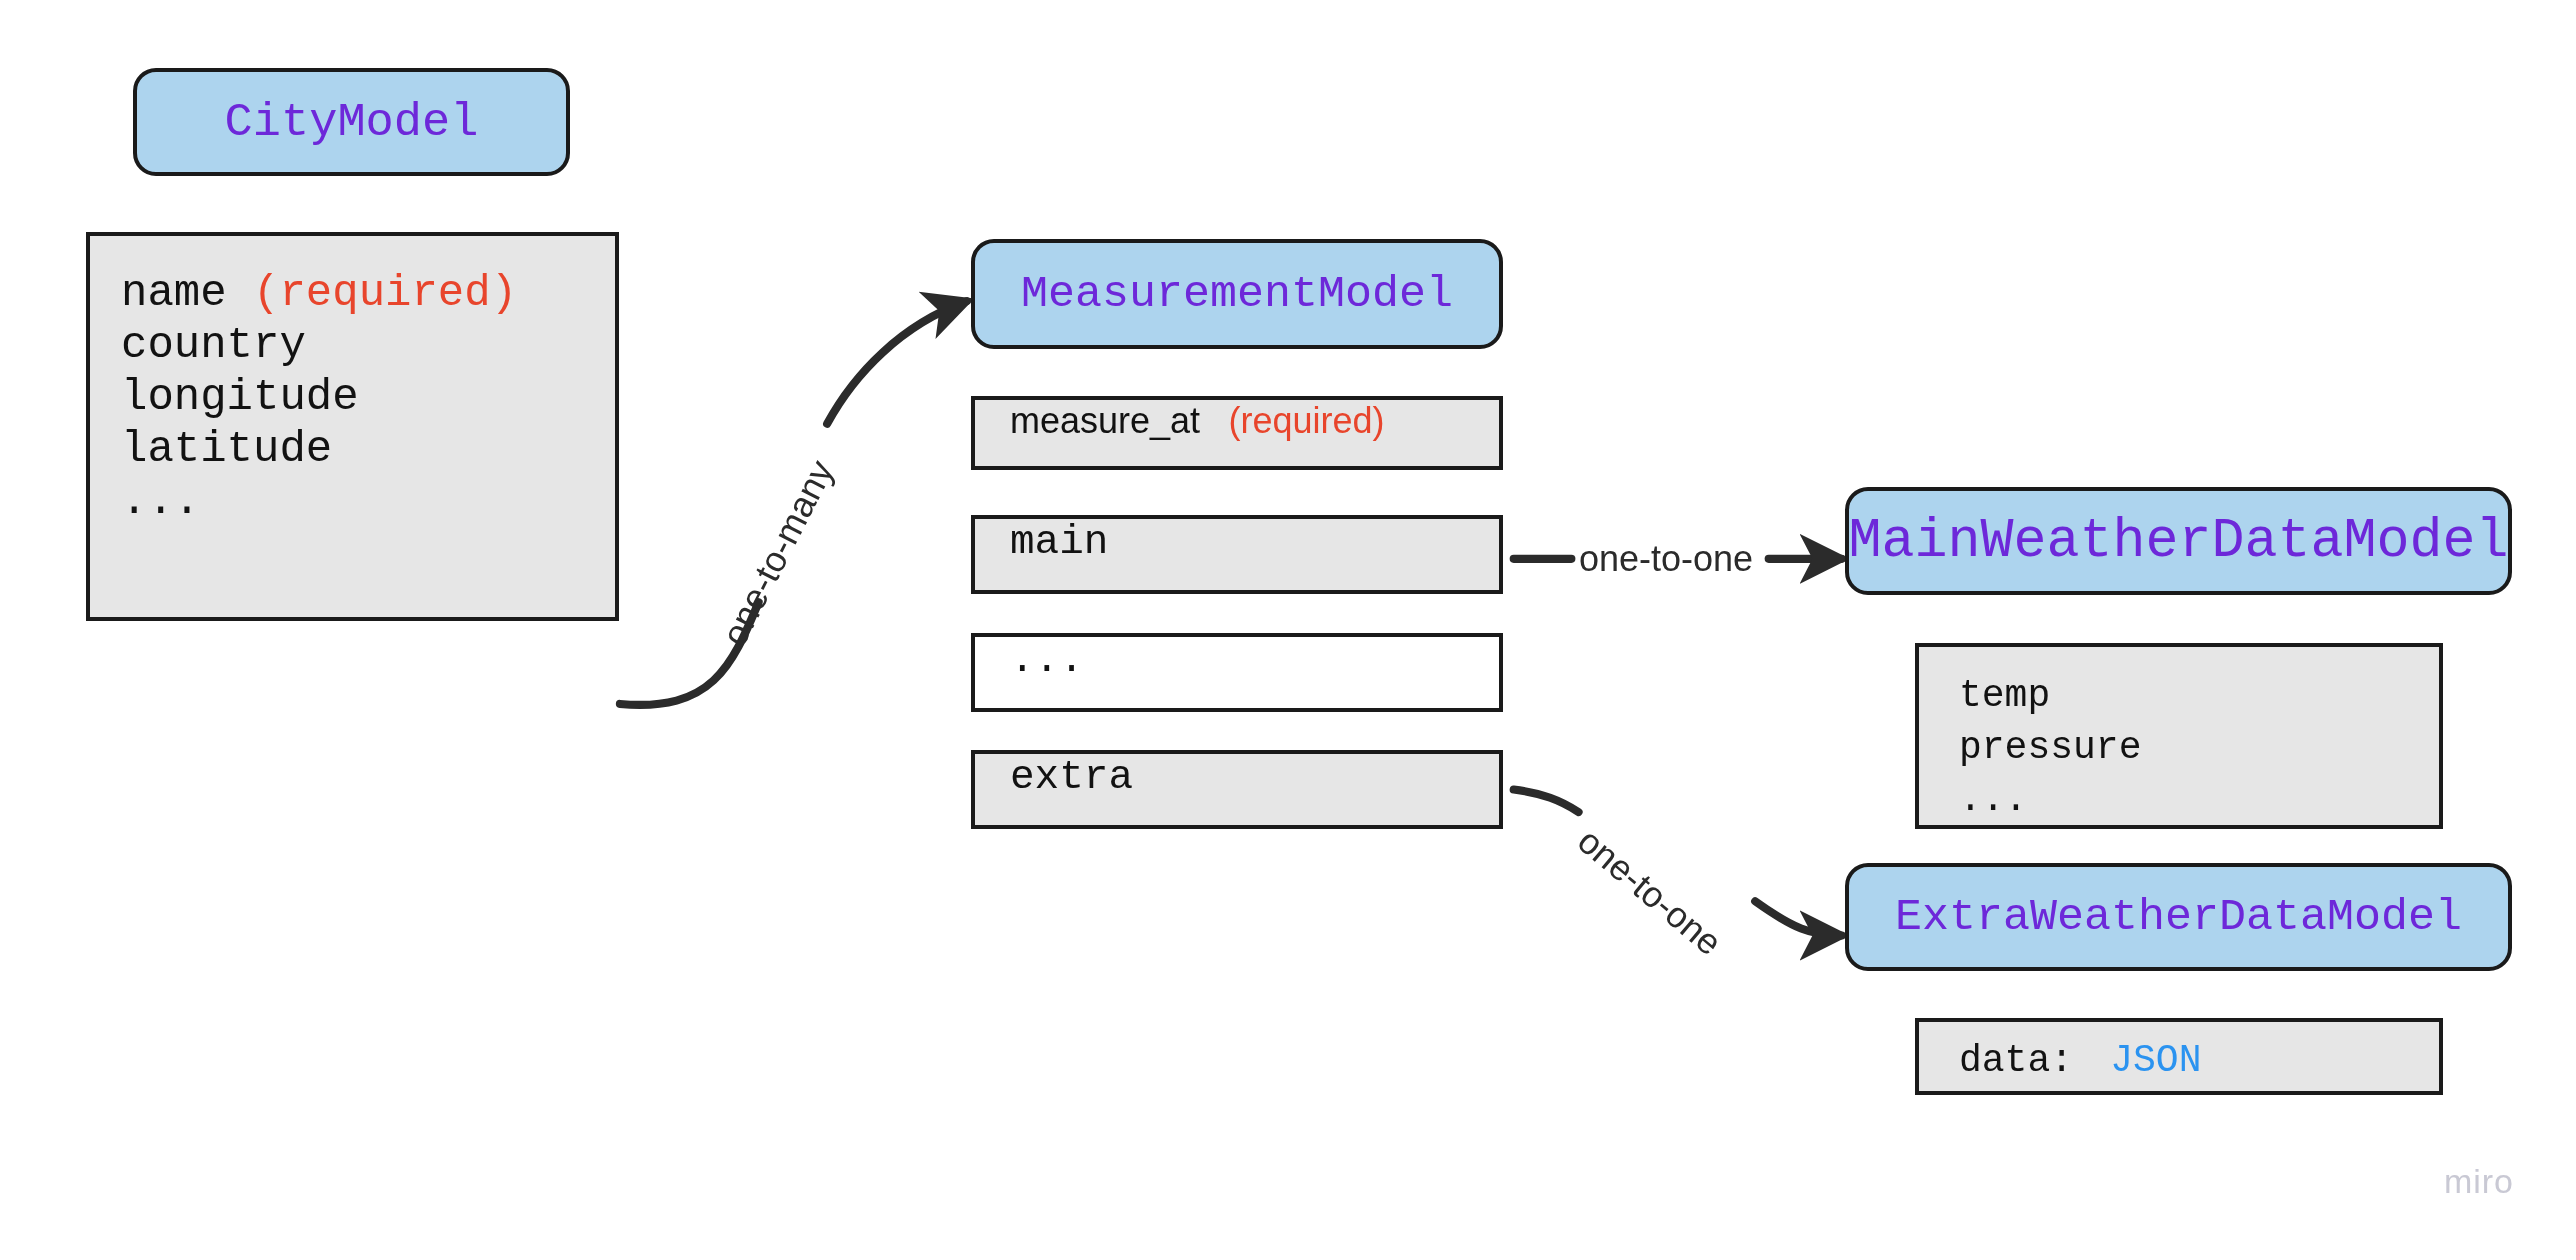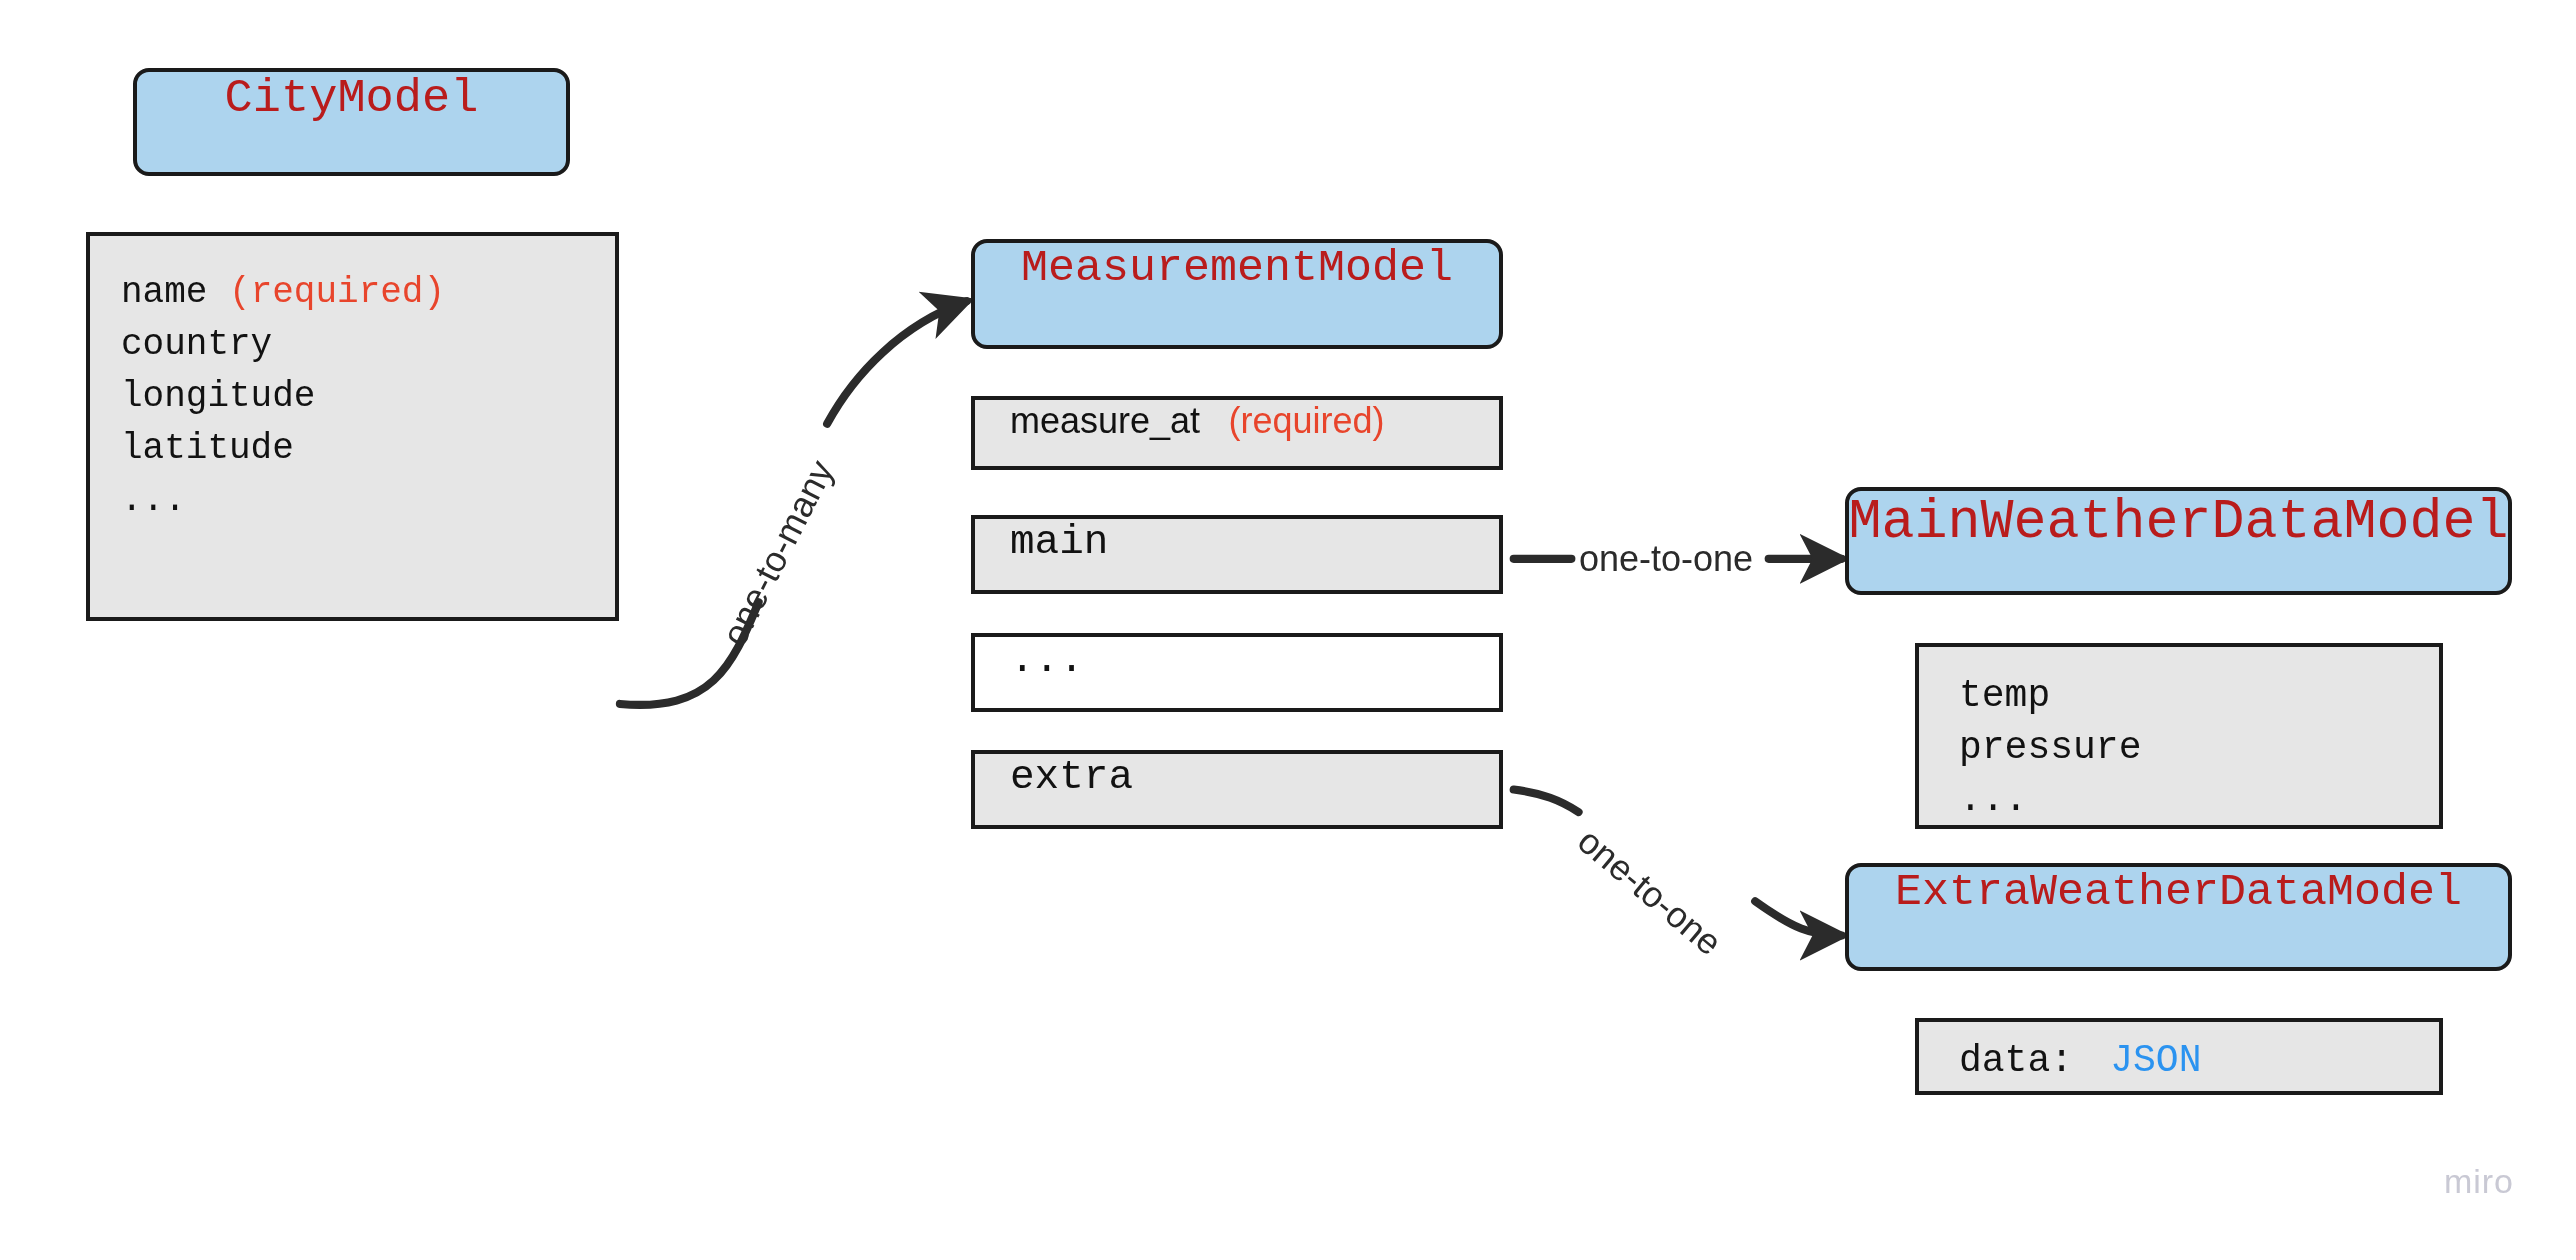--- a/index.html
+++ b/index.html
@@ -9,25 +9,25 @@
     font-family:"Liberation Mono","DejaVu Sans Mono",monospace;
   }
   .canvas{position:absolute;inset:0;}
   svg.edges{position:absolute;left:0;top:0;width:2576px;height:1261px;pointer-events:none;}
 
   
   .ent-head{
     position:absolute;
     background:#ADD4EE;
     border:4.5px solid #1A1A1A;
-    border-radius:16px;
+    border-radius:23px;
     box-sizing:border-box;
-    display:flex;align-items:flex-start;justify-content:center;
-    font-family:"Liberation Mono","DejaVu Sans Mono",monospace;
-    color:#b91c1c;
+    display:flex;align-items:center;justify-content:center;
+    font-family:"Liberation Mono","DejaVu Sans Mono",monospace;
+    color:#6d28d9;
     letter-spacing:0px;
     white-space:nowrap;
   }
 
   
   .ent-body{
     position:absolute;
     background:#E6E6E6;
     border:4.5px solid #1A1A1A;
     box-sizing:border-box;
@@ -99,21 +99,21 @@
 
     <path d="M 1680,876 C 1712,880 1732,888 1752,901" fill="none" stroke="#2B2B2B" stroke-width="9" stroke-linecap="round"></path>
     <path d="M 1948,1000 C 1990,1030 2010,1038 2044,1038" fill="none" stroke="#2B2B2B" stroke-width="9" stroke-linecap="round" marker-end="url(#arrowhead)"></path>
   </svg>
 
   <div class="ent-head" style="left:133px;top:68px;width:437px;height:108px;font-size:47px;">
     <span>CityModel</span>
   </div>
 
   <div class="ent-body" style="left:86px;top:232px;width:533px;height:389px;">
-    <div class="fieldlines" style="font-size:36px;line-height:52px;">
+    <div class="fieldlines" style="font-size:44px;line-height:52px;">
       <div class="fline">
         <span>name</span>
         <span class="req">(required)</span>
       </div>
       <div class="fline">
         <span>country</span>
       </div>
       <div class="fline">
         <span>longitude</span>
       </div>

